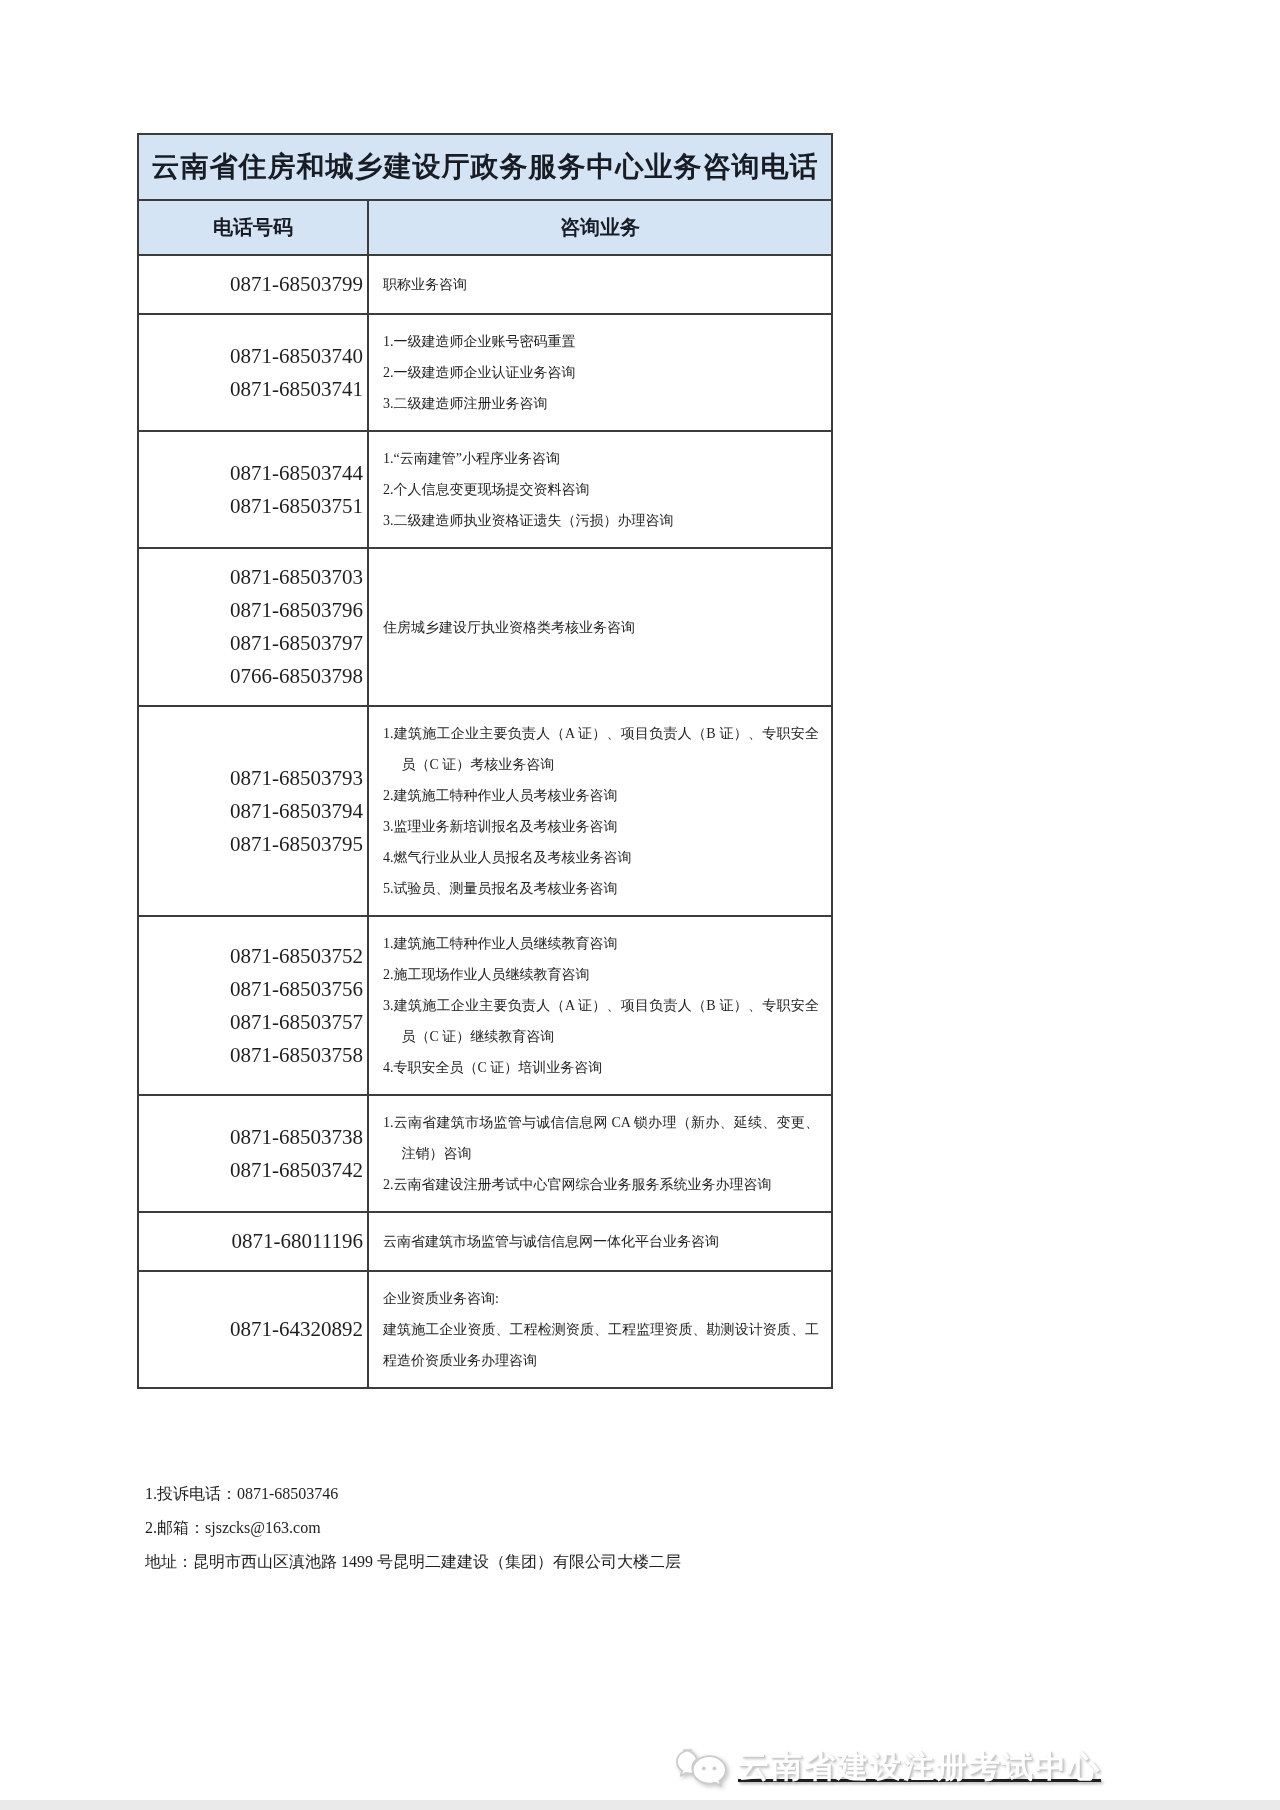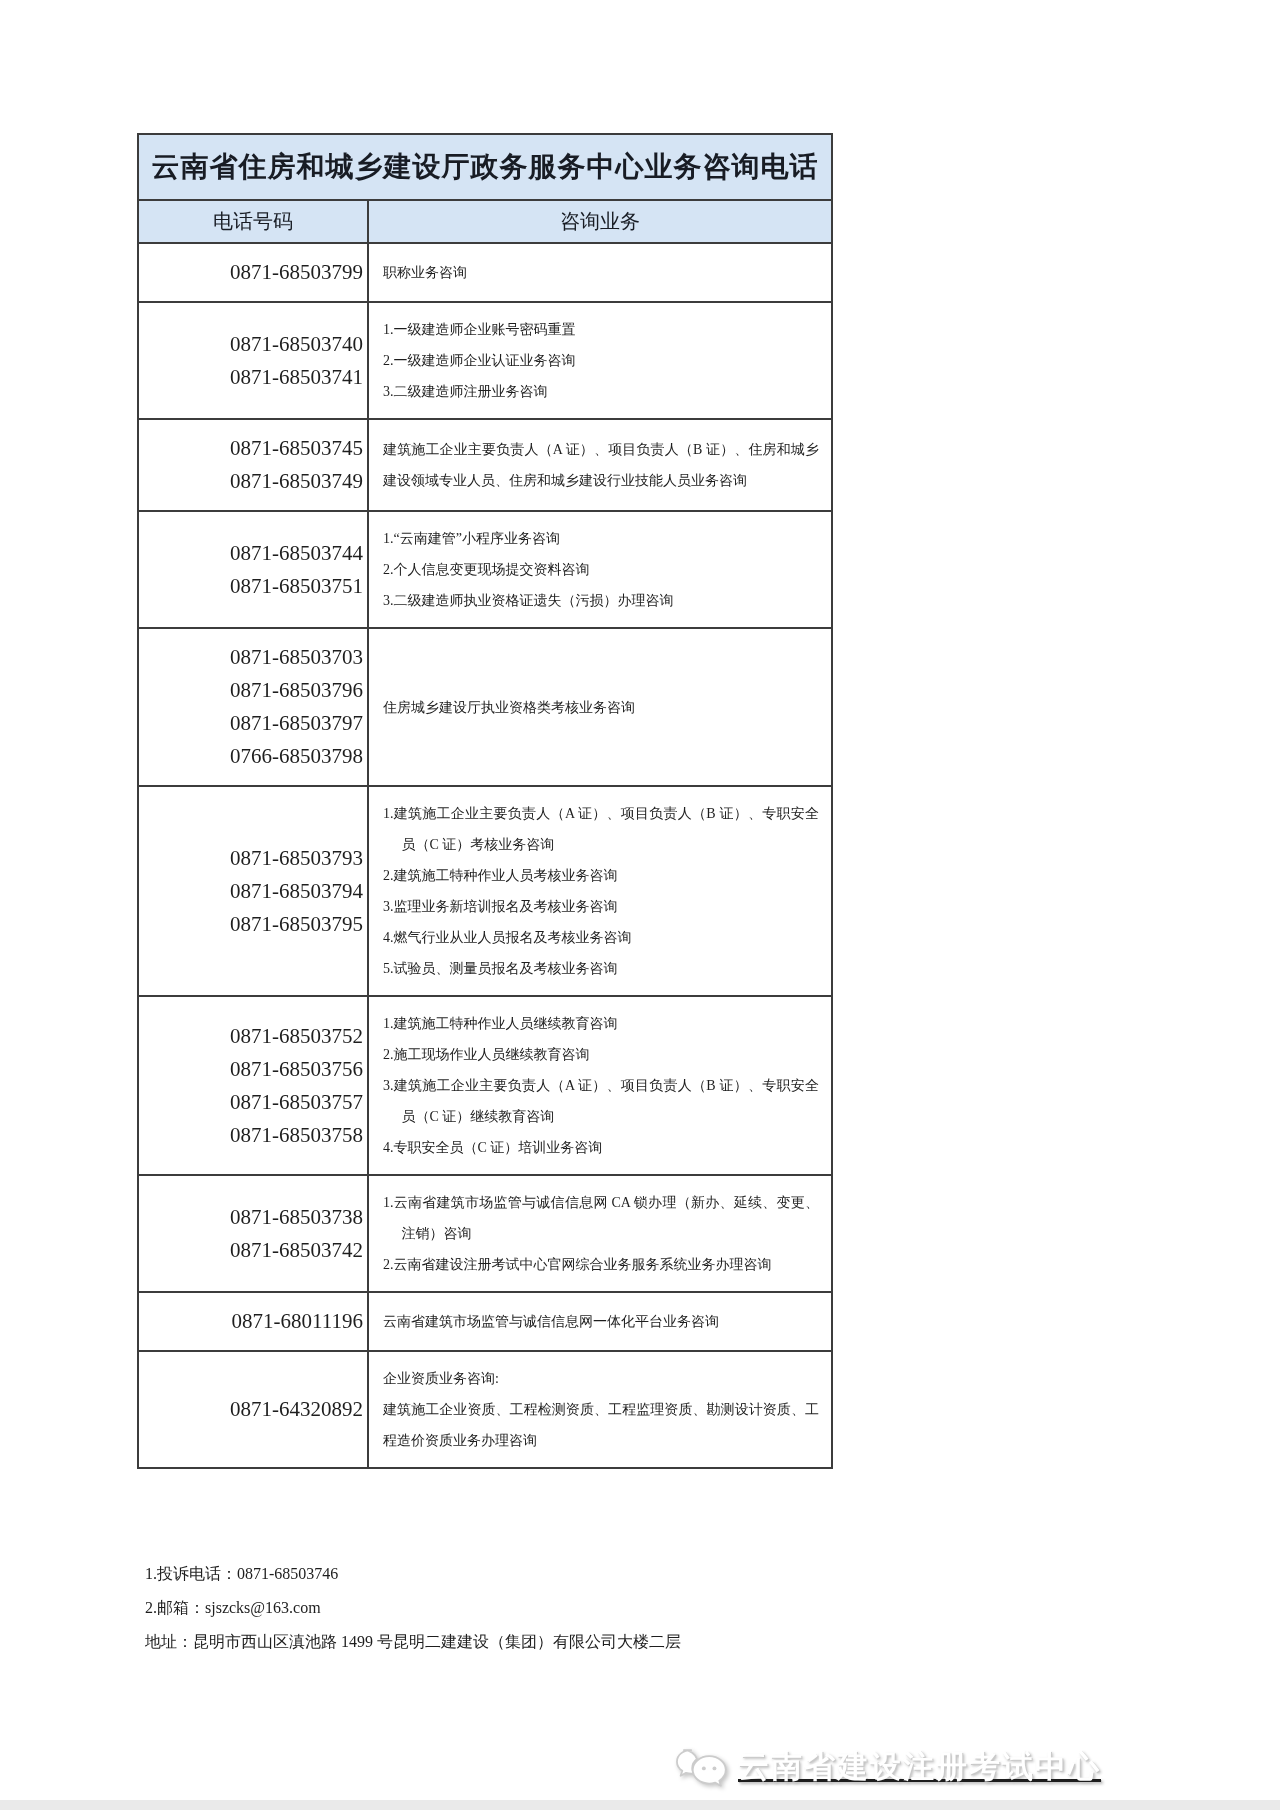--- a/index.html
+++ b/index.html
@@ -23,23 +23,23 @@
   .title-cell {
     background:#d5e4f4;
     font-size:28px; font-weight:bold;
     text-align:center;
     padding:13px 6px;
     letter-spacing:1px;
     color:#181c24;
   }
   .col-head {
     background:#d5e4f4;
-    font-size:20px; font-weight:normal;
+    font-size:20px; font-weight:bold;
     text-align:center;
-    padding:7px 4px;
+    padding:13px 4px;
     color:#181c24;
   }
   .phone-col { width:230px; }
   td.phone-cell {
     text-align:right; vertical-align:middle;
     padding:12px 4px;
     font-size:21px;
   }
   td.phone-cell .phone { line-height:33px; }
   td.svc-cell {
@@ -105,29 +105,20 @@
             <div class="phone">0871-68503741</div>
           </td>
           <td class="svc-cell">
             <div class="svc hang">1.一级建造师企业账号密码重置</div>
             <div class="svc hang">2.一级建造师企业认证业务咨询</div>
             <div class="svc hang">3.二级建造师注册业务咨询</div>
           </td>
         </tr>
         <tr>
           <td class="phone-cell">
-            <div class="phone">0871-68503745</div>
-            <div class="phone">0871-68503749</div>
-          </td>
-          <td class="svc-cell">
-            <div class="svc para">建筑施工企业主要负责人（A 证）、项目负责人（B 证）、住房和城乡建设领域专业人员、住房和城乡建设行业技能人员业务咨询</div>
-          </td>
-        </tr>
-        <tr>
-          <td class="phone-cell">
             <div class="phone">0871-68503744</div>
             <div class="phone">0871-68503751</div>
           </td>
           <td class="svc-cell">
             <div class="svc hang">1.“云南建管”小程序业务咨询</div>
             <div class="svc hang">2.个人信息变更现场提交资料咨询</div>
             <div class="svc hang">3.二级建造师执业资格证遗失（污损）办理咨询</div>
           </td>
         </tr>
         <tr>

